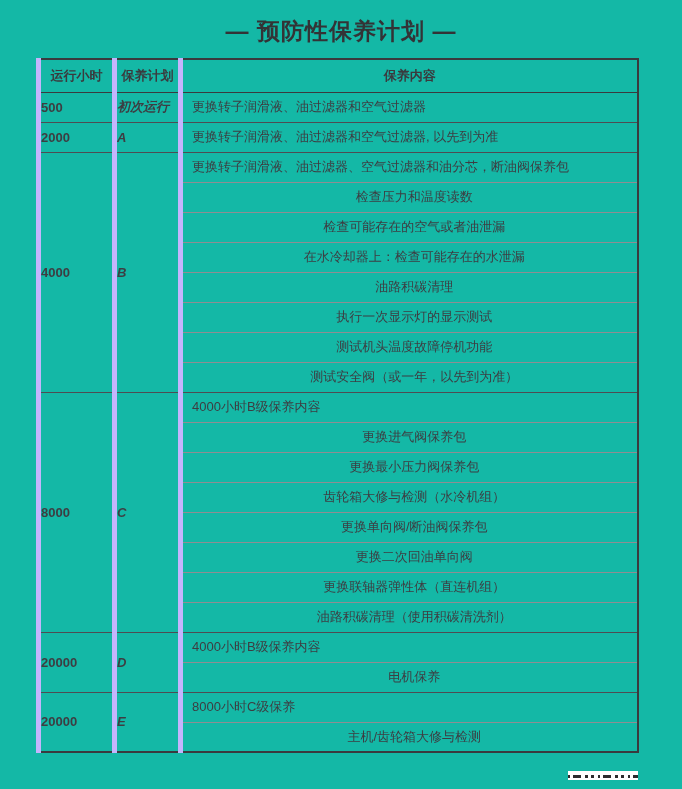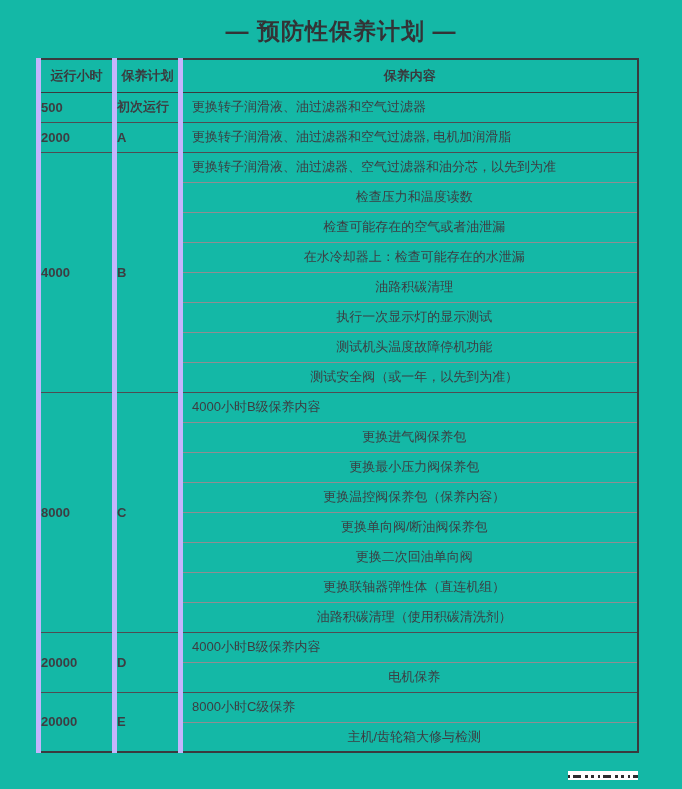--- a/index.html
+++ b/index.html
@@ -49,21 +49,21 @@
     vertical-align: middle;
     border-bottom: 1px solid #3a3a3e;
     color: #3a3a3e;
   }
   td.hours, td.plan {
     vertical-align: middle;
     font-weight: bold;
     font-size: 15px;
     color: #37373b;
   }
-  td.plan { font-size: 16px; }
+  td.plan { font-size: 16px; font-style: italic; }
   td.content {
     height: 30px;
     vertical-align: middle;
     padding-left: 9px;
     text-align: left;
     margin-top: 23px;
   }
   tr.group-first > td { border-top: 1px solid #4d4d52; }
   tr.group-cont > td.content { border-top: 1px solid #8e8e92; text-align: center; }
   
@@ -110,26 +110,26 @@
       </thead>
       <tbody>
           <tr class="group-first">
             <td class="hours" rowspan="1">500</td>
             <td class="plan" rowspan="1">初次运行</td>
             <td class="content">更换转子润滑液、油过滤器和空气过滤器</td>
           </tr>
           <tr class="group-first">
             <td class="hours" rowspan="1">2000</td>
             <td class="plan" rowspan="1">A</td>
-            <td class="content">更换转子润滑液、油过滤器和空气过滤器, 电机加润滑脂</td>
+            <td class="content">更换转子润滑液、油过滤器和空气过滤器, 以先到为准</td>
           </tr>
           <tr class="group-first">
             <td class="hours" rowspan="8">4000</td>
             <td class="plan" rowspan="8">B</td>
-            <td class="content">更换转子润滑液、油过滤器、空气过滤器和油分芯，以先到为准</td>
+            <td class="content">更换转子润滑液、油过滤器、空气过滤器和油分芯，断油阀保养包</td>
           </tr>
           <tr class="group-cont">
             <td class="content">检查压力和温度读数</td>
           </tr>
           <tr class="group-cont">
             <td class="content">检查可能存在的空气或者油泄漏</td>
           </tr>
           <tr class="group-cont">
             <td class="content">在水冷却器上：检查可能存在的水泄漏</td>
           </tr>
@@ -150,21 +150,21 @@
             <td class="plan" rowspan="8">C</td>
             <td class="content">4000小时B级保养内容</td>
           </tr>
           <tr class="group-cont">
             <td class="content">更换进气阀保养包</td>
           </tr>
           <tr class="group-cont">
             <td class="content">更换最小压力阀保养包</td>
           </tr>
           <tr class="group-cont">
-            <td class="content">更换温控阀保养包（保养内容）</td>
+            <td class="content">齿轮箱大修与检测（水冷机组）</td>
           </tr>
           <tr class="group-cont">
             <td class="content">更换单向阀/断油阀保养包</td>
           </tr>
           <tr class="group-cont">
             <td class="content">更换二次回油单向阀</td>
           </tr>
           <tr class="group-cont">
             <td class="content">更换联轴器弹性体（直连机组）</td>
           </tr>

